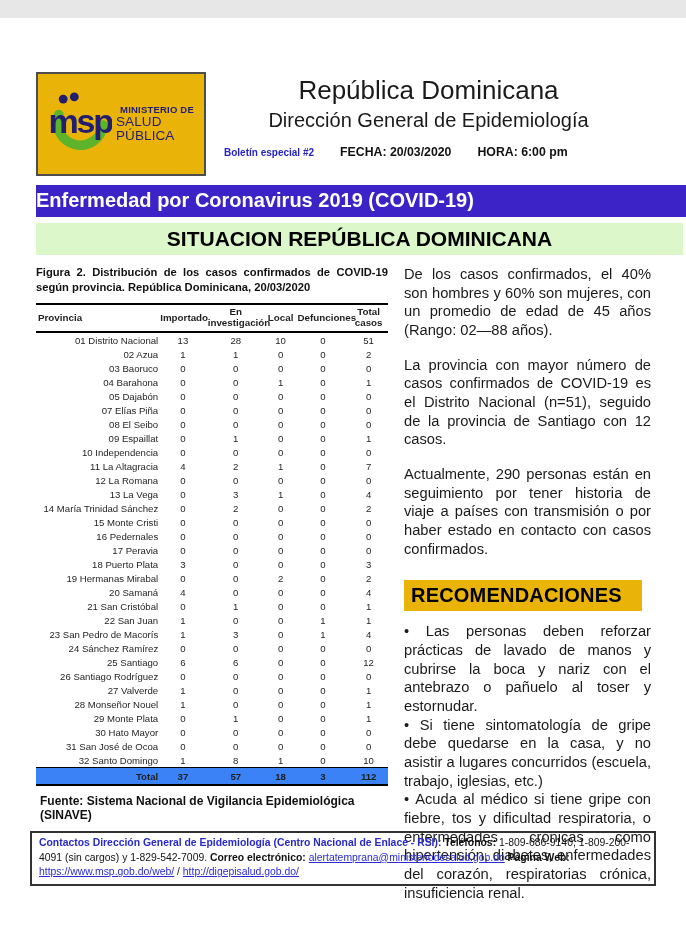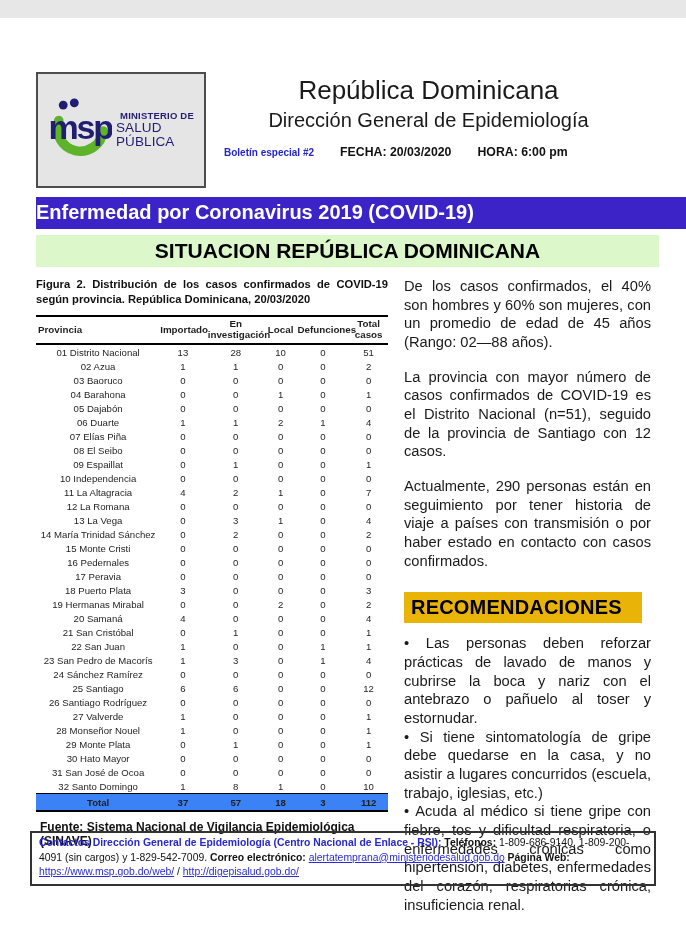--- a/index.html
+++ b/index.html
@@ -6,60 +6,60 @@
   body{
     width:686px;height:933px;background:#ffffff;position:relative;overflow:hidden;
     font-family:"Liberation Sans",sans-serif;color:#1a1a1a;
   }
   .topbar{height:18px;background:#e7e7e7;width:100%;}
   .page{padding:54px 35px 0 36px;}
 
   
   .header-row{display:flex;align-items:flex-start;}
   .logo-box{
-    border:2px solid #4d4d4d;background:#e5e5e5;box-sizing:border-box;
-    width:170px;height:116px;display:flex;align-items:center;gap:4px;padding:4px 6px;flex:none;
+    border:2px solid #4d4d4d;background:#eab308;box-sizing:border-box;
+    width:170px;height:104px;display:flex;align-items:center;gap:4px;padding:4px 6px;flex:none;
   }
   .logo-text{display:flex;flex-direction:column;line-height:1.05;color:#211d70;align-items:center;}
   .logo-text .l1{font-size:9.5px;font-weight:bold;letter-spacing:0.2px;}
   .logo-text .l2{font-size:13.5px;font-weight:normal;letter-spacing:0.1px;}
   .header-right{flex:1;text-align:center;padding-top:3px;}
   .title1{font-size:26px;color:#1a1a1a;}
   .title2{font-size:20px;color:#1a1a1a;margin-top:3px;}
   .meta-row{display:flex;justify-content:flex-start;align-items:baseline;gap:26px;margin:13px 0 0 18px;}
   .boletin{color:#2525c4;font-weight:bold;font-size:10px;white-space:nowrap;}
   .meta-bold{font-weight:bold;font-size:12.3px;color:#111;white-space:nowrap;}
 
   
   .banner-purple{
     margin-top:9px;width:659px;background:#3b23c8;color:#ffffff;
     font-weight:bold;font-size:20px;text-align:left;padding:4px 0 5px 0;
   }
   .banner-green{
     margin-top:6px;width:615px;background:#dcf8cb;color:#000;
-    font-weight:bold;font-size:21px;text-align:center;padding:4px 4px;
+    font-weight:bold;font-size:21px;text-align:center;padding:4px 16px;
   }
 
   
   .main{display:flex;gap:16px;margin-top:10px;}
   .left-col{width:352px;flex:none;}
   .right-col{flex:1;min-width:0;}
 
   .fig-caption{font-weight:bold;font-size:11.2px;line-height:1.3;text-align:justify;color:#111;}
 
   table{width:100%;border-collapse:collapse;margin-top:9px;font-size:9.6px;color:#1f1f1f;table-layout:fixed;}
   col.c1{width:35%;} col.c2{width:13.5%;} col.c3{width:16.5%;}
   col.c4{width:9%;}  col.c5{width:15%;}   col.c6{width:11%;}
   thead th{
     border-top:2.5px solid #000;border-bottom:2.5px solid #000;
     font-weight:bold;font-size:9.8px;line-height:1.12;padding:2px 1px;vertical-align:middle;text-align:center;
   }
   thead th.prov{text-align:left;padding-left:2px;}
   tbody td{padding:1.5px 1px;}
-  td.prov{text-align:center;padding-left:2px;white-space:nowrap;overflow:hidden;margin-left:12px;}
+  td.prov{text-align:right;padding-left:2px;white-space:nowrap;overflow:hidden;margin-left:12px;}
   td.num{text-align:center;}
   tfoot td{
     font-weight:bold;background:#3b82f6;border-top:1.5px solid #000;border-bottom:2.5px solid #000;
     padding:2.5px 1px;
   }
   .fuente{font-weight:bold;font-size:12px;color:#111;margin:8px 0 0 4px;}
 
   
   .para{font-size:14.7px;line-height:1.27;text-align:justify;color:#1a1a1a;margin:0 0 16px 0;}
   .reco-title{
@@ -173,28 +173,20 @@
             </tr>
             <tr>
               <td class="prov">05 Dajabón</td>
               <td class="num">0</td>
               <td class="num">0</td>
               <td class="num">0</td>
               <td class="num">0</td>
               <td class="num">0</td>
             </tr>
             <tr>
-              <td class="prov">06 Duarte</td>
-              <td class="num">1</td>
-              <td class="num">1</td>
-              <td class="num">2</td>
-              <td class="num">1</td>
-              <td class="num">4</td>
-            </tr>
-            <tr>
               <td class="prov">07 Elías Piña</td>
               <td class="num">0</td>
               <td class="num">0</td>
               <td class="num">0</td>
               <td class="num">0</td>
               <td class="num">0</td>
             </tr>
             <tr>
               <td class="prov">08 El Seibo</td>
               <td class="num">0</td>

